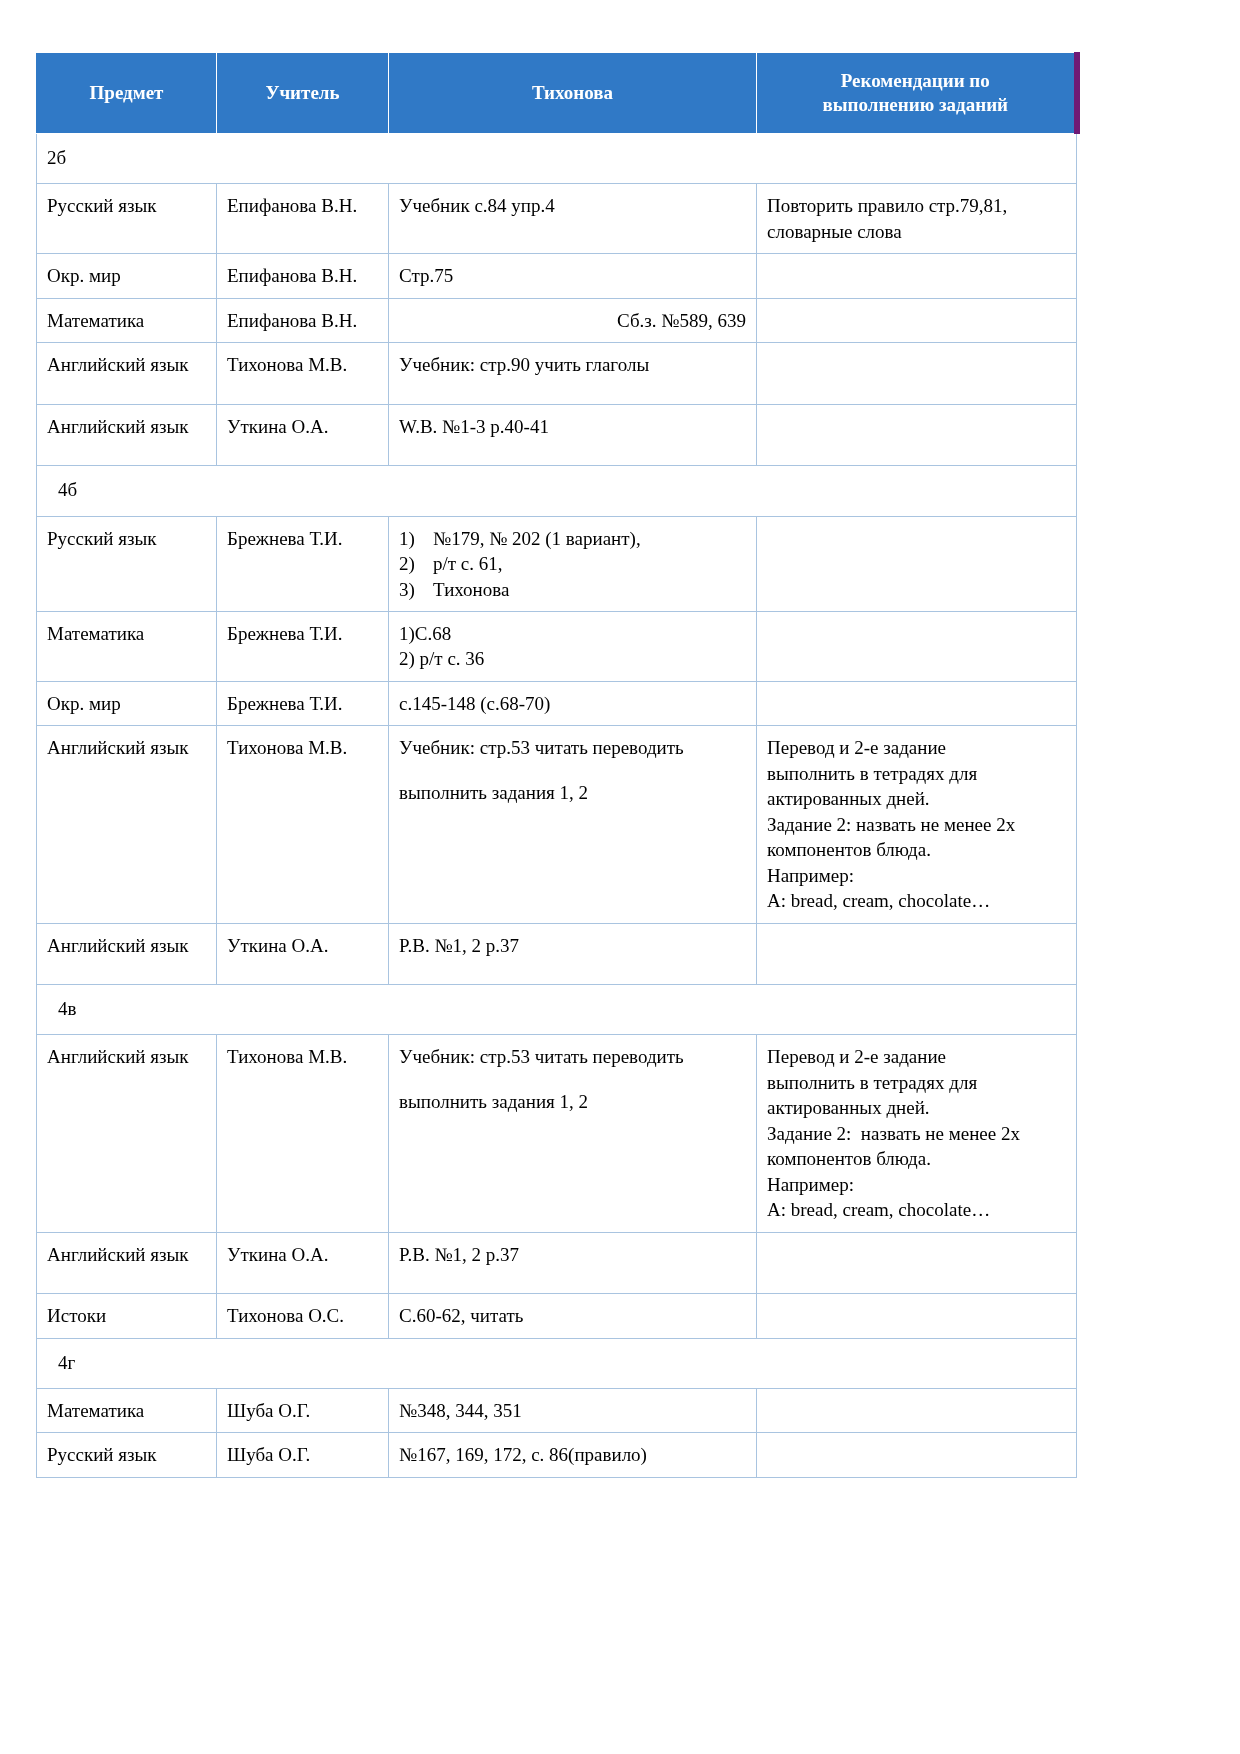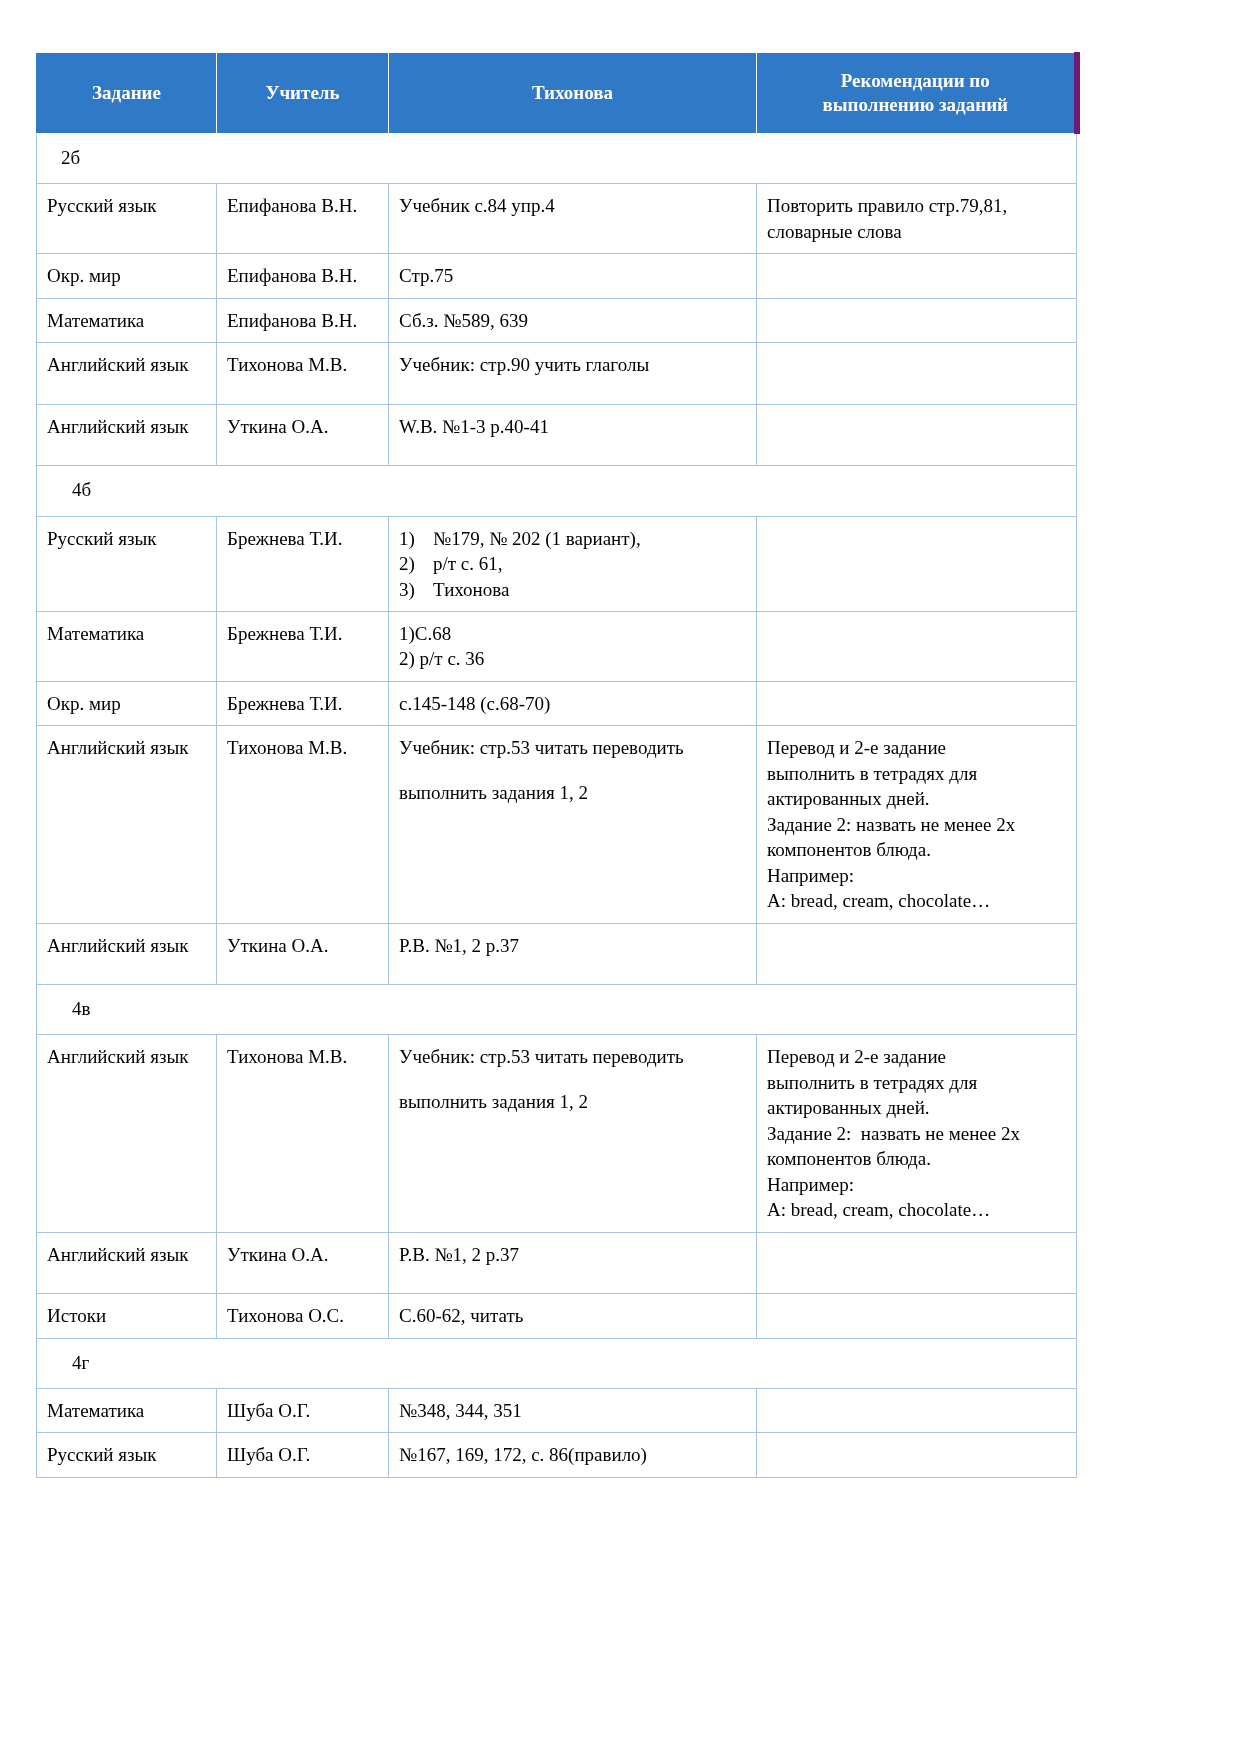--- a/index.html
+++ b/index.html
@@ -51,49 +51,49 @@
     vertical-align: top;
     font-size: 19px;
     line-height: 1.34;
     padding: 9px 10px 9px 10px;
     background: #ffffff;
     word-wrap: break-word;
     overflow-wrap: break-word;
   }
   tr.group-row td {
     font-size: 19px;
-    padding: 11px 10px 13px 24px;
+    padding: 11px 10px 13px 10px;
     margin-left: 36px;
   }
   tr.group-row td .glabel { display: block; }
   tr.group-row td .glabel.indent { padding-left: 11px; }
 
   .cell-lines > div { white-space: pre-wrap; }
   .blank-line { height: 19px; }
-  .center { text-align: left; }
+  .center { text-align: right; }
   .olist { margin: 0; padding: 0; list-style: none; }
   .olist li { display: flex; }
   .olist li .num { width: 34px; flex: 0 0 34px; }
   .olist li .txt { flex: 1 1 auto; }
   .tall-pad { padding-bottom: 26px; }
 </style>
 </head>
 <body>
 
 <div class="page">
   <table class="hw">
     <colgroup>
       <col class="c-subject">
       <col class="c-teacher">
       <col class="c-tasks">
       <col class="c-recs">
     </colgroup>
     <thead>
       <tr>
-        <th class="first">Задание</th>
+        <th class="first">Предмет</th>
         <th>Учитель</th>
         <th>Тихонова</th>
         <th class="last">
           <span>Рекомендации по</span><br>
           <span>выполнению заданий</span>
         </th>
       </tr>
     </thead>
     <tbody id="tbody">
         <tr class="group-row">

